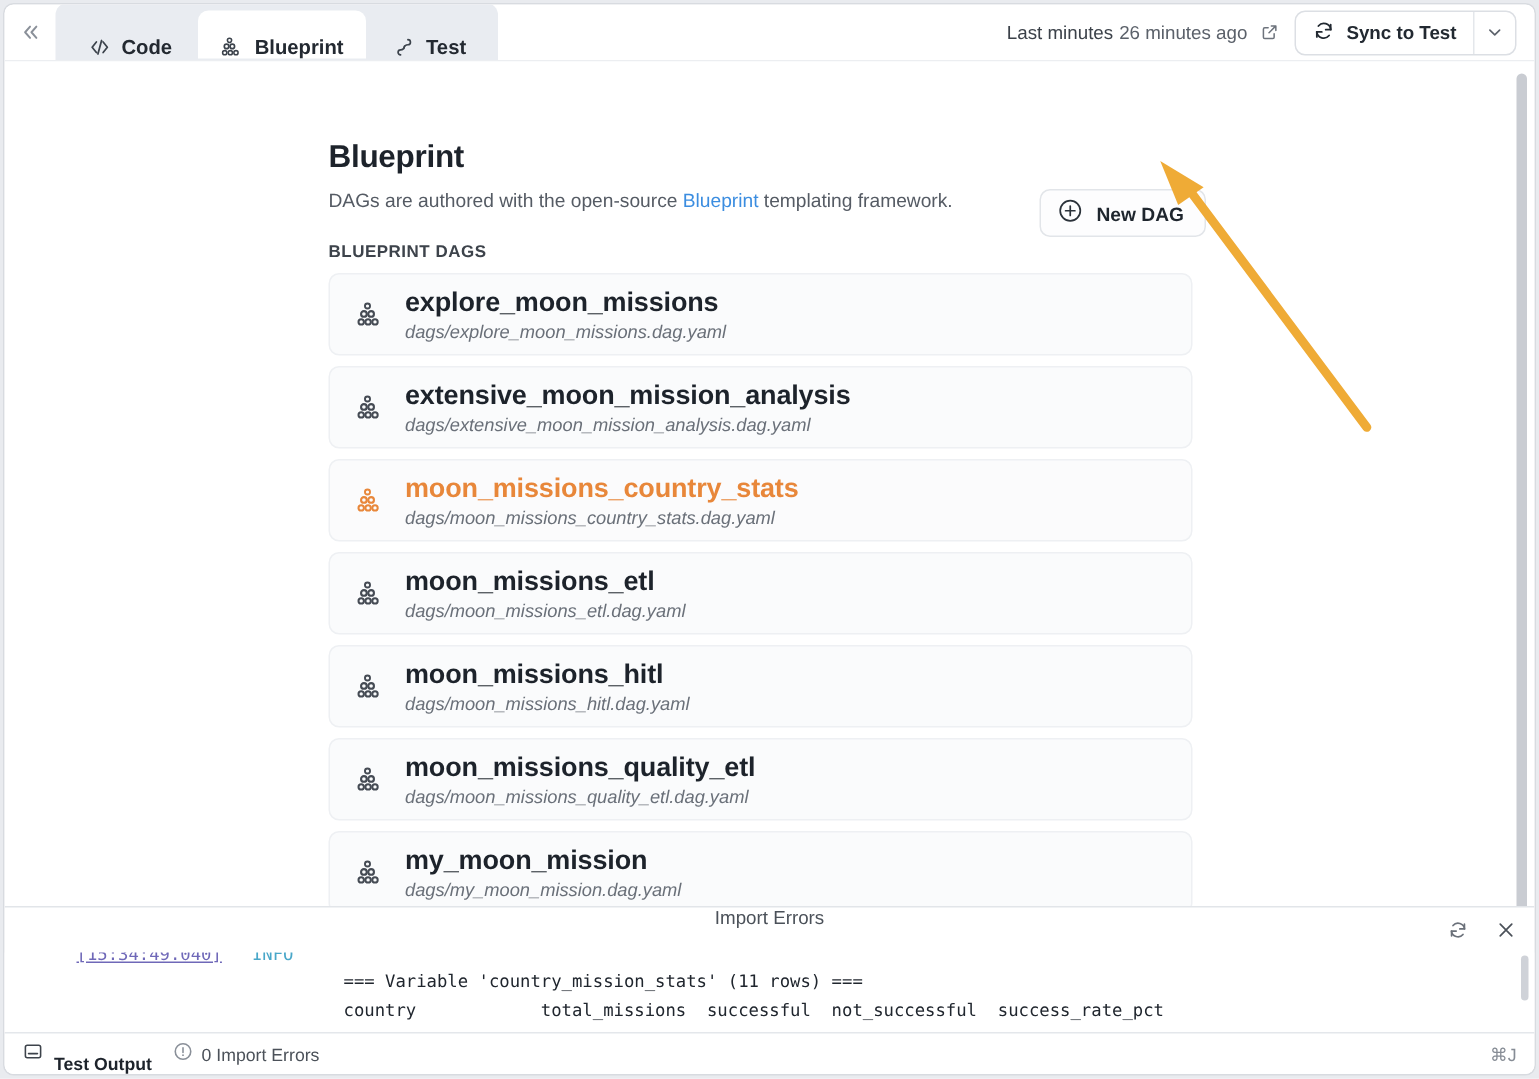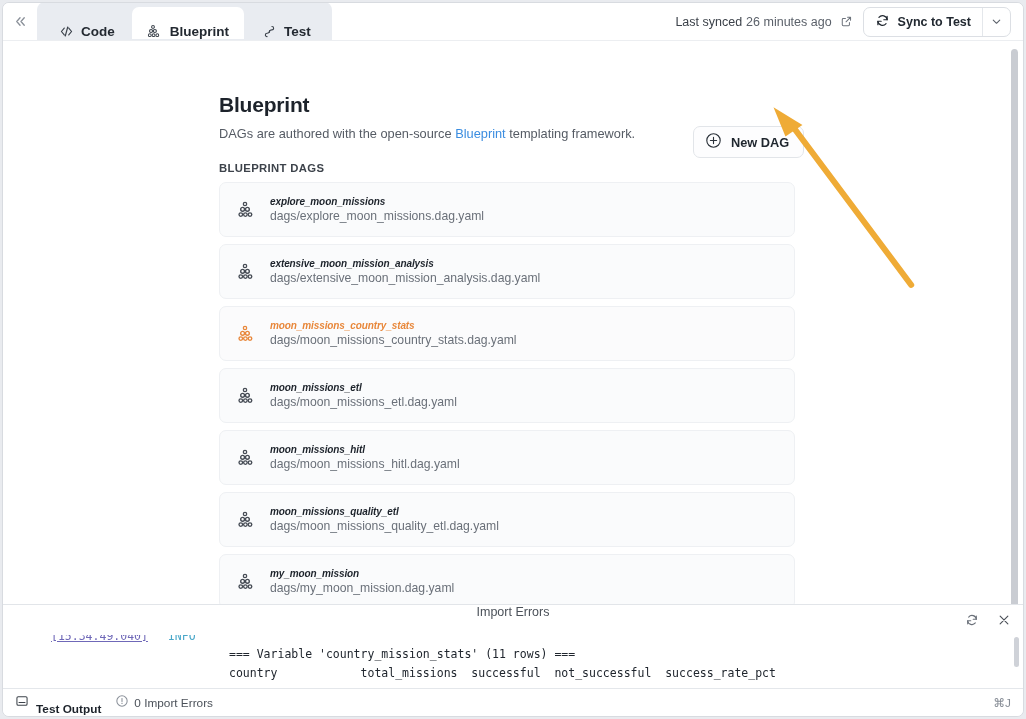--- a/index.html
+++ b/index.html
@@ -113,23 +113,23 @@
     display: flex; align-items: center; gap: 12px;
     height: 55px; padding: 0 16px;
     background: #fafbfc;
     border: 1px solid #eef0f3;
     border-radius: 7px;
     cursor: pointer;
   }
   .dag-card.selected { background: #fbfbfc; }
   .dag-ico { width: 22px; height: 22px; flex: 0 0 22px; display: flex; align-items: center; justify-content: center; }
   .dag-texts { display: flex; flex-direction: column; gap: 2px; min-width: 0; }
-  .dag-name { font-size: 10px; font-weight: bold; color: #1d232b; letter-spacing: -0.1px; font-style: italic; }
+  .dag-name { font-size: 18px; font-weight: bold; color: #1d232b; letter-spacing: -0.1px; }
   .dag-card.selected .dag-name { color: #e8873a; }
-  .dag-path { font-size: 12.2px; color: #6a7079; }
+  .dag-path { font-size: 12.2px; color: #6a7079; font-style: italic; }
 
   
   .arrow-svg { position: absolute; left: 0; top: 0; width: 100%; height: 100%; pointer-events: none; z-index: 6; }
 
   
   .vscroll {
     position: absolute; right: 5px; top: 8px;
     width: 7px; height: 568px;
     background: #c9ccd2; border-radius: 4px;
     cursor: pointer; z-index: 5;
@@ -227,21 +227,21 @@
             <path d="M10.6 2.6c1 0 1.8.8 1.8 1.8s-.8 1.8-1.8 1.8c-.7 0-1.3.1-1.9.6-.7.6-1 1.3-1 2.1" stroke="#3c434c" stroke-width="1.2" stroke-linecap="round"></path>
             <path d="M5.4 13.4c-1 0-1.8-.8-1.8-1.8s.8-1.8 1.8-1.8c.7 0 1.4-.2 1.9-.7.6-.6.9-1.2.9-2" stroke="#3c434c" stroke-width="1.2" stroke-linecap="round"></path>
           </svg>
         </span>
         <span>Test</span>
       </div>
     </div>
 
     <div class="topbar-right">
       <div class="sync-text">
-        <span class="lbl">Last synced</span>
+        <span class="lbl">Last minutes</span>
         <span class="val">26 minutes ago</span>
         <span class="ext-ico">
           <svg width="13" height="13" viewBox="0 0 16 16" fill="none">
             <path d="M9.3 2.8H13v3.7M12.8 3 7.4 8.4" stroke="#6d737c" stroke-width="1.25" stroke-linecap="round" stroke-linejoin="round"></path>
             <path d="M11.6 9.3v2.8c0 .6-.5 1.1-1.1 1.1H3.9c-.6 0-1.1-.5-1.1-1.1V5.5c0-.6.5-1.1 1.1-1.1h2.8" stroke="#6d737c" stroke-width="1.25" stroke-linecap="round" stroke-linejoin="round"></path>
           </svg>
         </span>
       </div>
 
       <div class="sync-btn-group">

